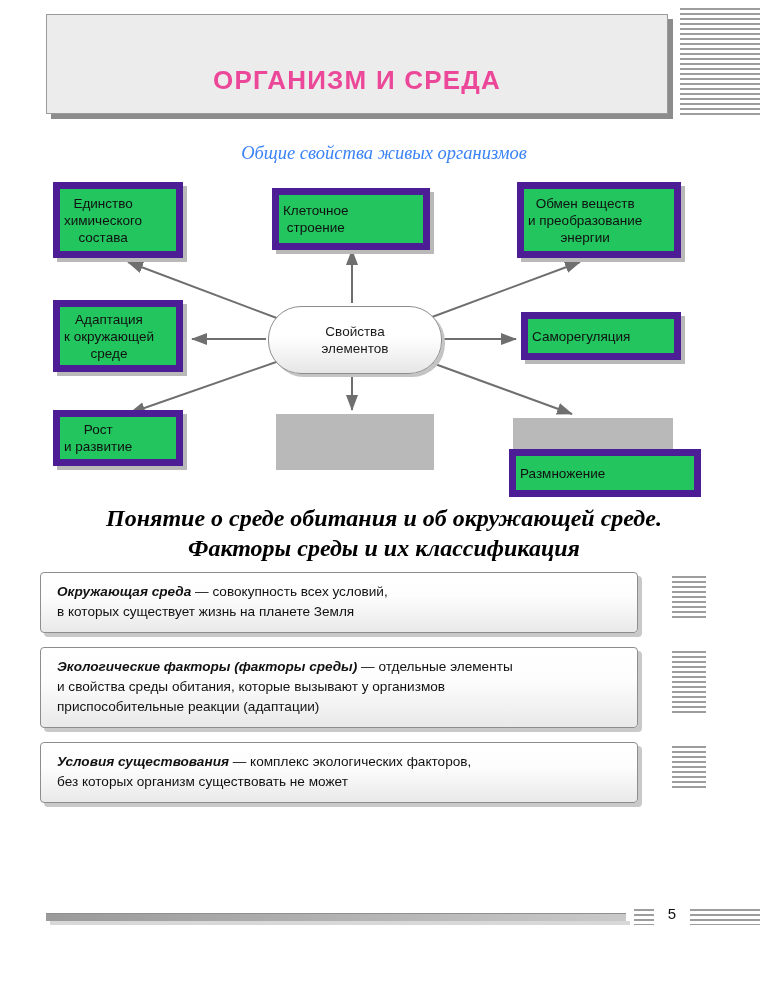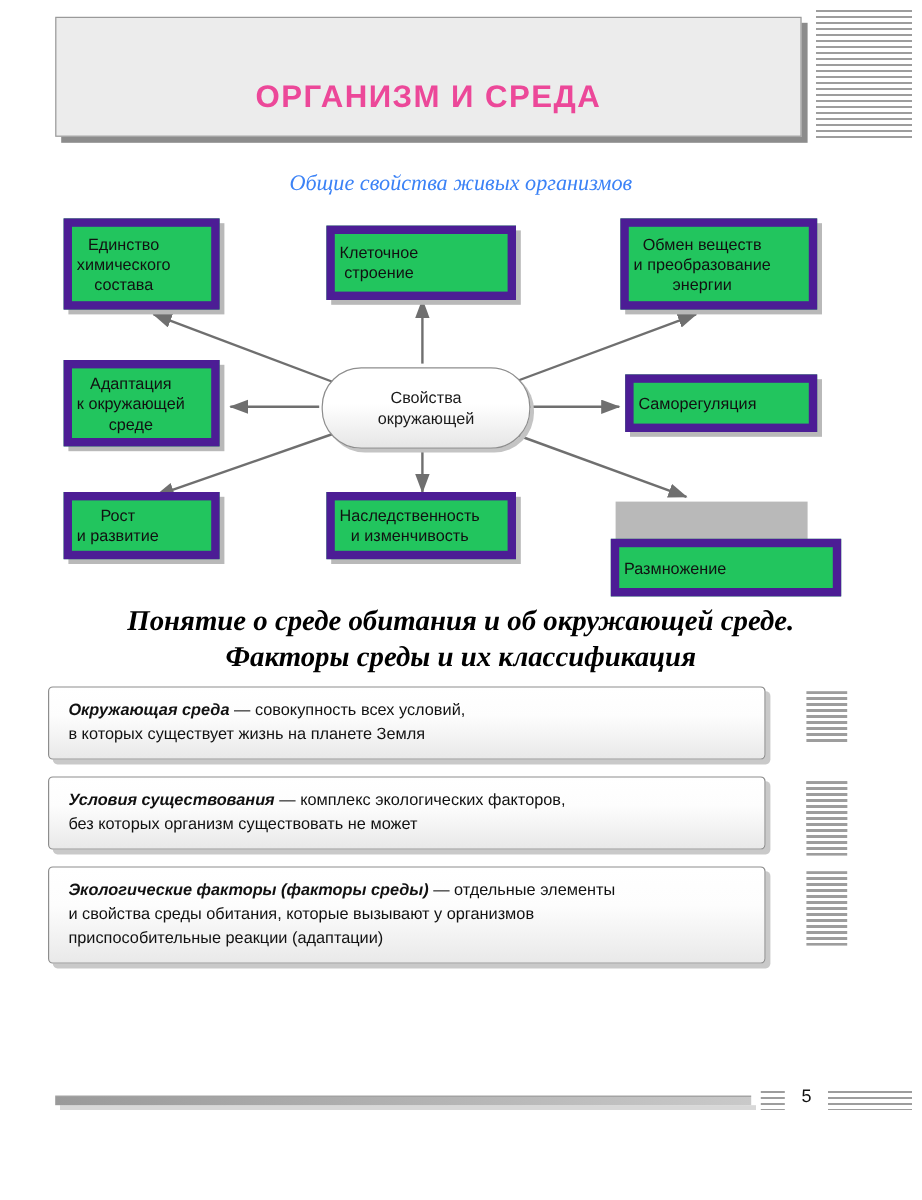--- a/index.html
+++ b/index.html
@@ -285,21 +285,21 @@
     <line x1="282" y1="190" x2="130" y2="243" stroke="#6f6f6f" stroke-width="2" marker-end="url(#arrow)"></line>
 
     <line x1="352" y1="205" x2="352" y2="240" stroke="#6f6f6f" stroke-width="2" marker-end="url(#arrow)"></line>
 
     <line x1="424" y1="190" x2="572" y2="244" stroke="#6f6f6f" stroke-width="2" marker-end="url(#arrow)"></line>
   </svg>
 
   <div class="center-node">
     <div>
       <div>Свойства</div>
-      <div>окружающей</div>
+      <div>элементов</div>
     </div>
   </div>
 
   <div class="node-shadow" style="left:57px; top:16px; width:130px; height:76px;"></div>
   <div class="node" style="left:53px; top:12px; width:130px; height:76px;">
     <div>
       <div>Единство</div>
       <div>химического</div>
       <div>состава</div>
     </div>
@@ -338,26 +338,20 @@
 
   <div class="node-shadow" style="left:57px; top:244px; width:130px; height:56px;"></div>
   <div class="node" style="left:53px; top:240px; width:130px; height:56px;">
     <div>
       <div>Рост</div>
       <div>и развитие</div>
     </div>
   </div>
 
   <div class="node-shadow" style="left:276px; top:244px; width:158px; height:56px;"></div>
-  <div class="node" style="left:272px; top:240px; width:158px; height:56px;">
-    <div>
-      <div>Наследственность</div>
-      <div>и изменчивость</div>
-    </div>
-  </div>
 
   <div class="node-shadow" style="left:513px; top:248px; width:160px; height:48px;"></div>
   <div class="node" style="left:509px; top:244px; width:192px; height:48px;margin-top:35px;">
     <div>Размножение</div>
   </div>
 </div>
 
 <div class="section-heading-2" style="top:503px;">
   <div>Понятие о среде обитания и об окружающей среде.</div>
   <div>Факторы среды и их классификация</div>
@@ -368,36 +362,36 @@
   <div class="def-row">
     <div class="def-stripes" style="top:4px; height:44px;"></div>
     <div class="def-bar">
       <b><i>Окружающая среда</i></b><span> — </span><span>совокупность всех условий,</span><br>
       <span>в которых существует жизнь на планете Земля</span>
     </div>
   </div>
 
   <div class="def-row">
     <div class="def-stripes" style="top:4px; height:62px;"></div>
-  </div>
-
-  <div class="def-row">
-    <div class="def-stripes" style="top:4px; height:44px;"></div>
-    <div class="def-bar">
-      <b><i>Условия существования</i></b><span> — </span><span>комплекс экологических факторов,</span><br>
-      <span>без которых организм существовать не может</span>
-    </div>
   </div>
 
   <div class="def-row">
     <div class="def-stripes" style="top:4px; height:62px;"></div>
     <div class="def-bar">
       <b><i>Экологические факторы (факторы среды)</i></b><span> — </span><span>отдельные элементы</span><br>
       <span>и свойства среды обитания, которые вызывают у организмов</span><br>
       <span>приспособительные реакции (адаптации)</span>
+    </div>
+  </div>
+
+  <div class="def-row">
+    <div class="def-stripes" style="top:4px; height:44px;"></div>
+    <div class="def-bar">
+      <b><i>Условия существования</i></b><span> — </span><span>комплекс экологических факторов,</span><br>
+      <span>без которых организм существовать не может</span>
     </div>
   </div>
 
 </div>
 
 <div class="footer">
   <div class="footer-rule-shadow"></div>
   <div class="footer-rule"></div>
   <div class="footer-stripes-a"></div>
   <div class="page-number">5</div>

